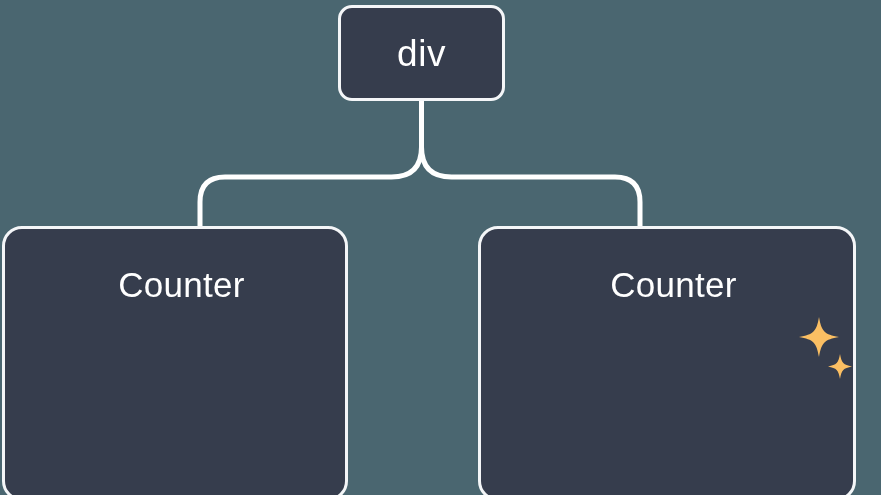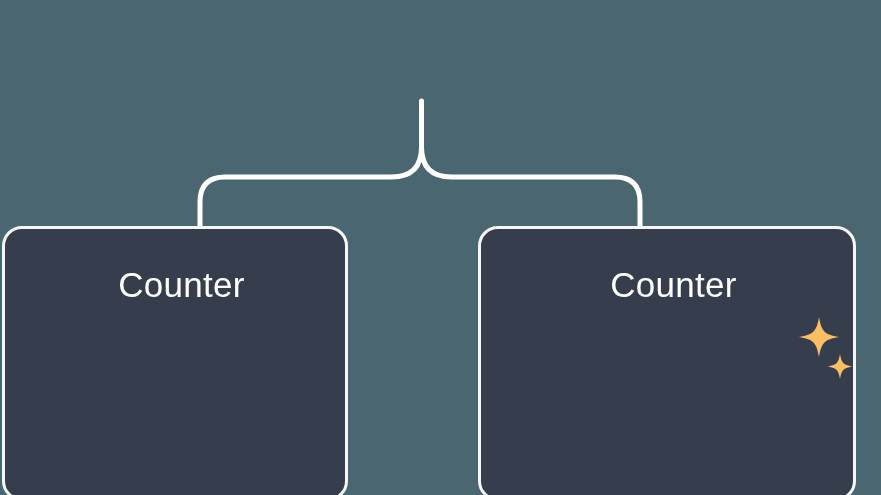--- a/index.html
+++ b/index.html
@@ -171,20 +171,23 @@
 <body>
 
 <div id="stage">
 
   <svg id="connectors" viewBox="0 0 881 495" fill="none" xmlns="http://www.w3.org/2000/svg">
     <path d="M421.5 101 L421.5 147" stroke="#ffffff" stroke-width="5" stroke-linecap="round"></path>
     <path d="M421.5 147 Q421.5 177 451.5 177 L615 177 Q640 177 640 202 L640 228" stroke="#ffffff" stroke-width="5" fill="none" stroke-linecap="round"></path>
     <path d="M421.5 147 Q421.5 177 391.5 177 L225 177 Q200 177 200 202 L200 228" stroke="#ffffff" stroke-width="5" fill="none" stroke-linecap="round"></path>
   </svg>
 
+  <div class="node node-root">
+    <span class="node-title">div</span>
+  </div>
 
   <div class="node card card-left">
     <span class="card-title">Counter</span>
   </div>
 
   <div class="pill-wrap pill-plain">
     <div class="pill">
       <div class="pill-key">count</div>
       <div class="pill-val">0</div>
     </div>

